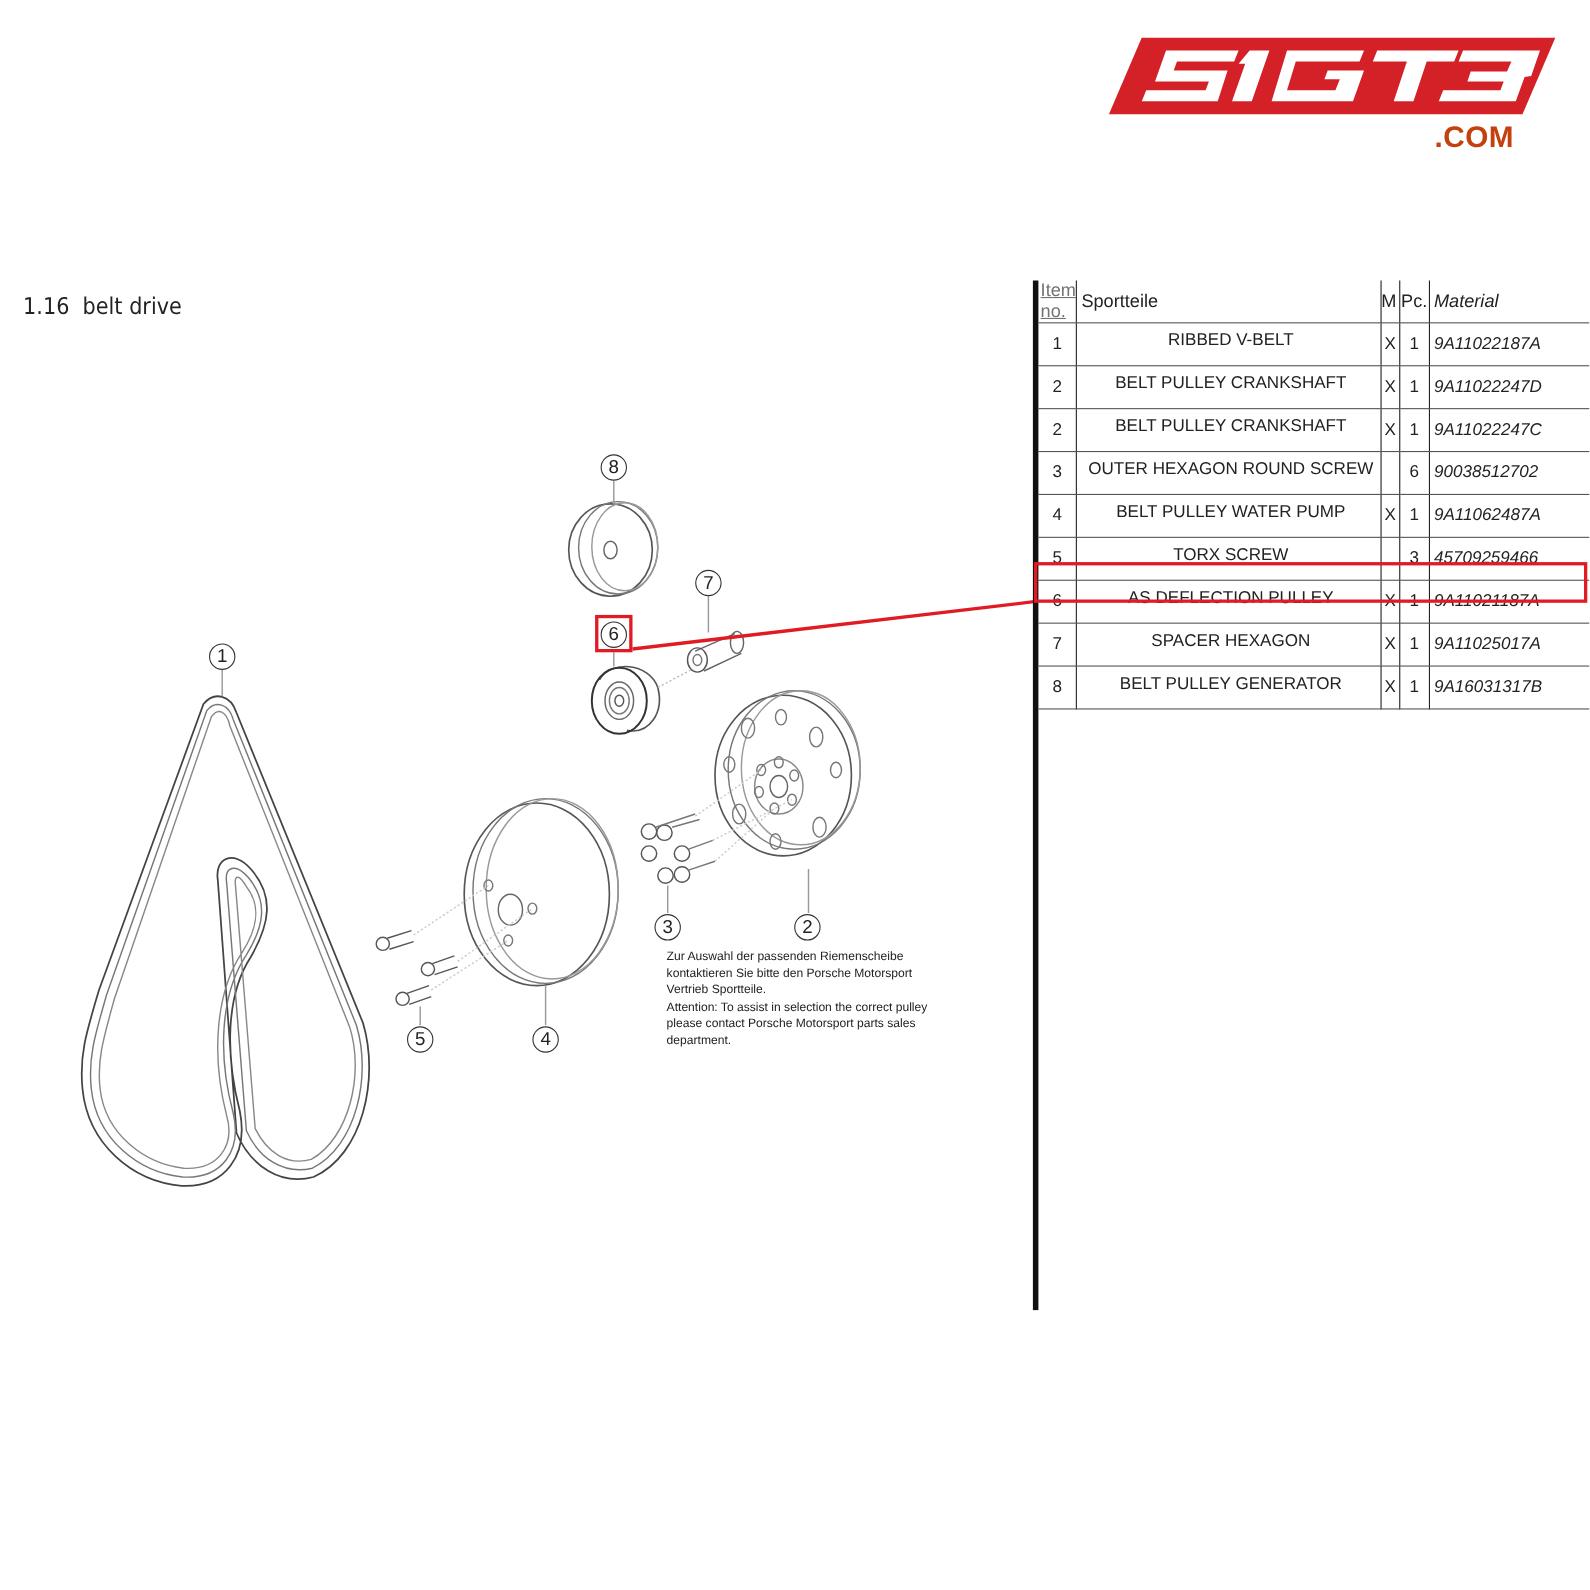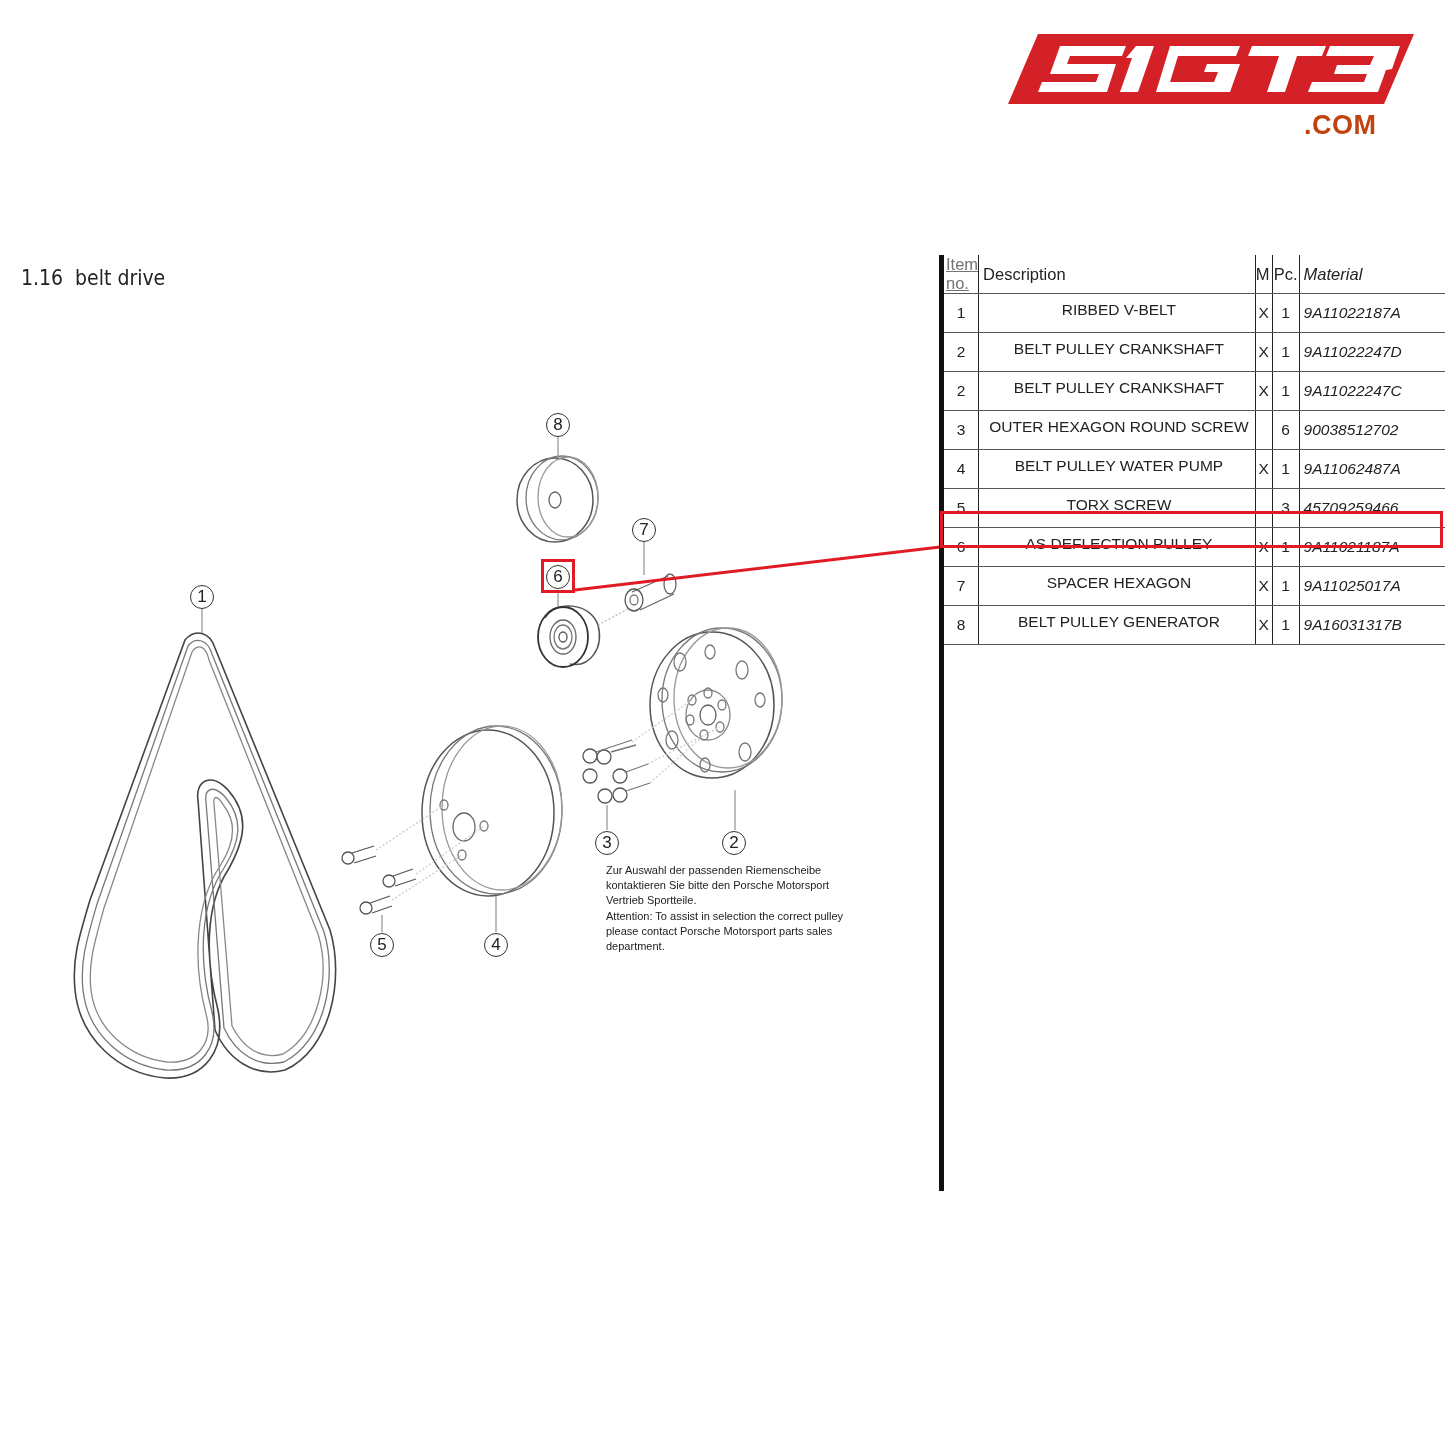--- a/index.html
+++ b/index.html
@@ -188,21 +188,21 @@
   <div>Attention: To assist in selection the correct pulley</div>
   <div>please contact Porsche Motorsport parts sales</div>
   <div>department.</div>
 </div>
 
 <div class="vbar"></div>
 <table class="parts">
   <thead>
     <tr>
       <th class="c-item">Item no.</th>
-      <th class="c-desc">Description</th>
+      <th class="c-desc">Sportteile</th>
       <th class="c-m">M</th>
       <th class="c-pc">Pc.</th>
       <th class="c-mat">Material</th>
     </tr>
   </thead>
   <tbody>
     <tr>
       <td class="c-item">1</td>
       <td class="c-desc"><span class="row-desc-text">RIBBED V-BELT</span></td>
       <td class="c-m">X</td>

